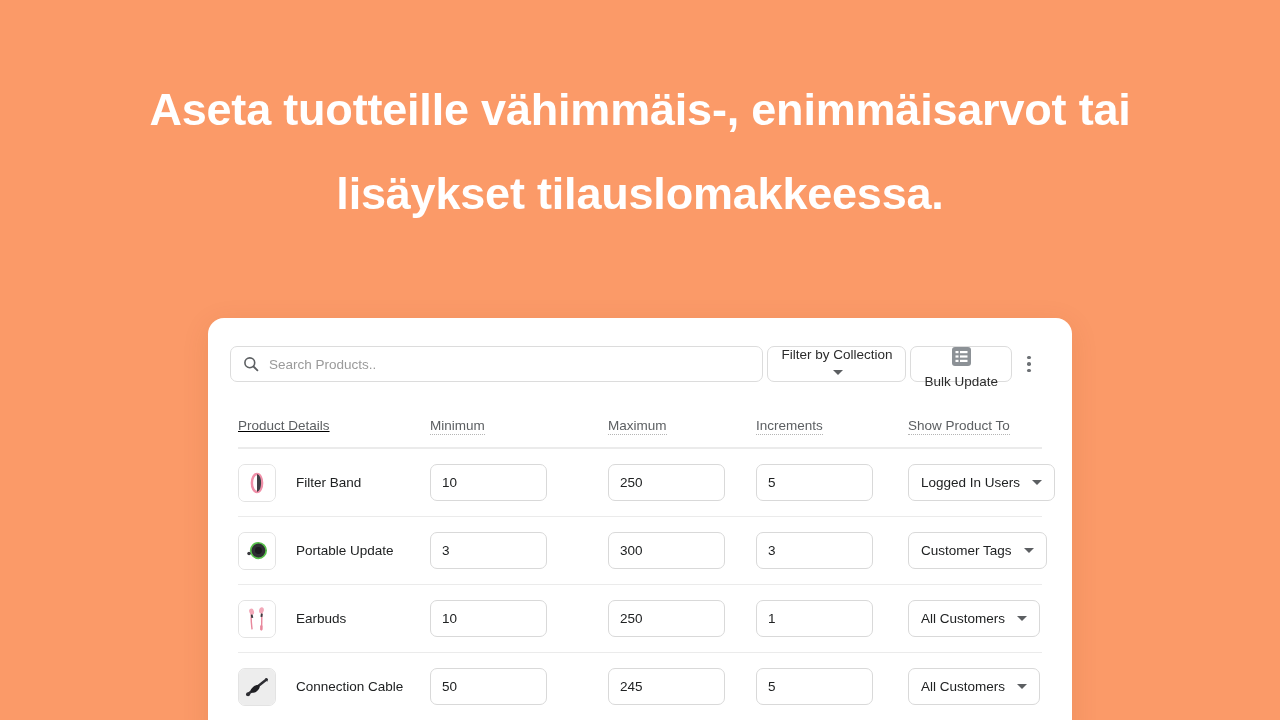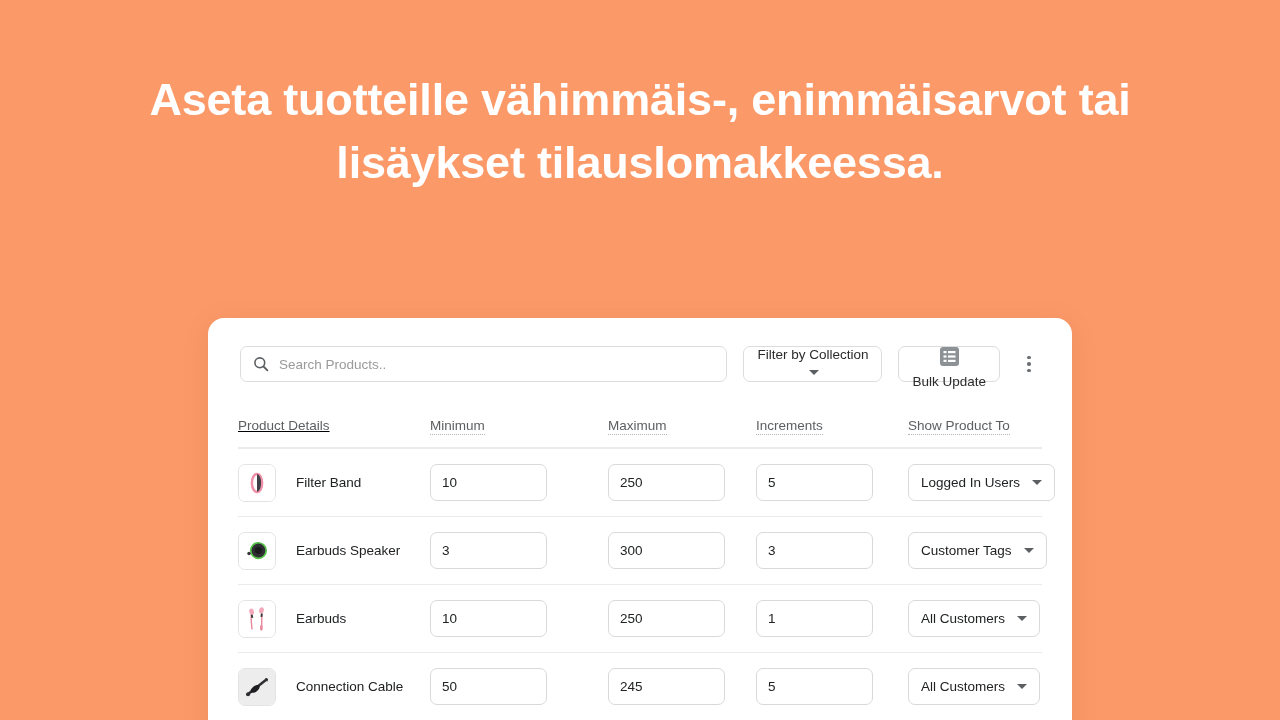--- a/index.html
+++ b/index.html
@@ -19,21 +19,21 @@
   
   .headline {
     position: absolute;
     top: 68px;
     left: 0;
     width: 1280px;
     text-align: center;
     color: #ffffff;
     font-size: 45px;
     font-weight: bold;
-    line-height: 63px;
+    line-height: 84px;
     letter-spacing: -0.2px;
     padding: 0 140px;
   }
 
   
   .card {
     position: absolute;
     left: 208px;
     top: 318px;
     width: 864px;
@@ -41,22 +41,22 @@
     background: #ffffff;
     border-radius: 16px 16px 0 0;
     box-shadow: 0 6px 28px rgba(120, 60, 20, 0.10);
     overflow: hidden;
   }
 
   
   .toolbar {
     display: flex;
     align-items: center;
-    gap: 16px;
-    padding: 28px 30px 0 32px;
+    gap: 4px;
+    padding: 28px 30px 0 22px;
   }
 
   .search-box {
     flex: 1 1 auto;
     height: 36px;
     border: 1px solid #dcdcdc;
     border-radius: 7px;
     background: #fff;
     display: flex;
     align-items: center;
@@ -274,21 +274,21 @@
       <div class="col-product">
         <span class="thumb">
           <svg viewBox="0 0 38 38" width="38" height="38">
             <rect width="38" height="38" fill="#ffffff"></rect>
             <circle cx="20.5" cy="18.5" r="8.2" fill="#2f2f33"></circle>
             <circle cx="20.5" cy="18.5" r="8.2" fill="none" stroke="#57c24a" stroke-width="1.8"></circle>
             <circle cx="20.5" cy="18.5" r="3.6" fill="#1b1b1e"></circle>
             <circle cx="10.6" cy="21.6" r="1.9" fill="#3a3a3f"></circle>
           </svg>
         </span>
-        <span class="pname">Earbuds Speaker</span>
+        <span class="pname">Portable Update</span>
       </div>
       <div class="col-min"><input class="field" value="3" style=""></div>
       <div class="col-max"><input class="field" value="300" style=""></div>
       <div class="col-inc"><input class="field" value="3" style=""></div>
       <div class="col-show">
         <div class="select">
           <span>Customer Tags</span>
           <span class="caret"></span>
         </div>
       </div>

